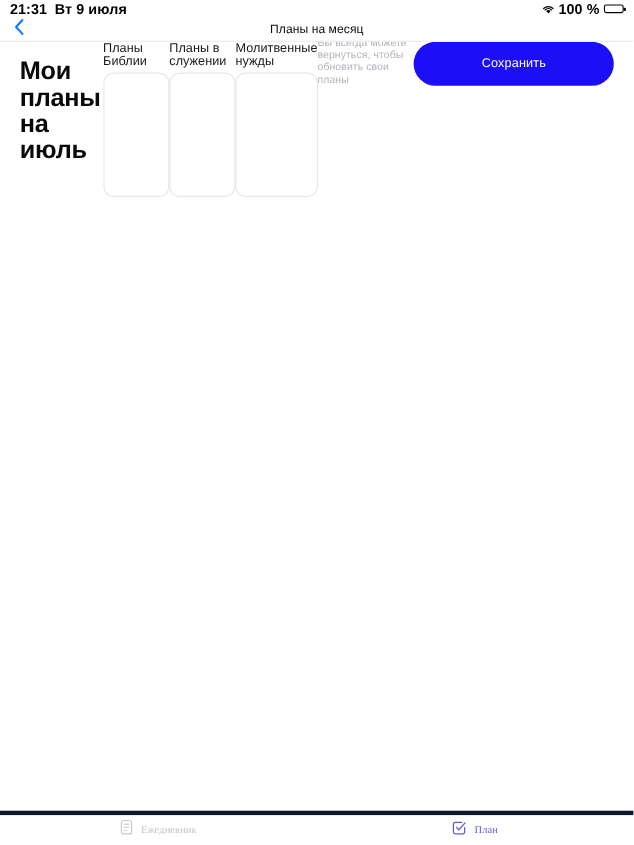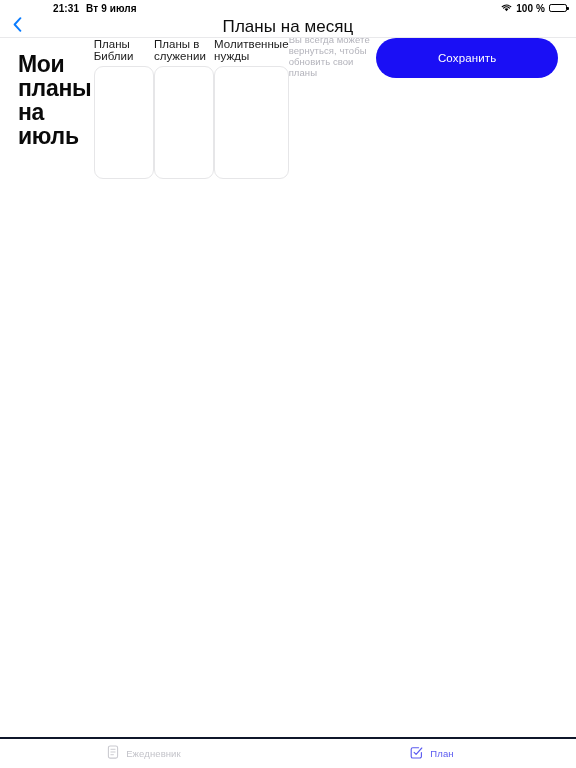--- a/index.html
+++ b/index.html
@@ -27,24 +27,23 @@
   }
 
   
   .status-bar {
     height: 16px;
     flex: 0 0 16px;
     display: flex;
     align-items: center;
     justify-content: space-between;
     padding: 0 9px 0 9px;
-    font-size: 10px;
+    font-size: 13px;
     color: #000;
     letter-spacing: 0.1px;
-    margin-left: 44px;
   }
   .status-left {
     display: flex;
     align-items: baseline;
     gap: 7px;
     font-weight: 600;
   }
   .status-right {
     display: flex;
     align-items: center;
@@ -93,21 +92,21 @@
     left: 4px;
     top: 0;
     bottom: 0;
     width: 26px;
     display: flex;
     align-items: center;
     justify-content: center;
     cursor: pointer;
   }
   .nav-title {
-    font-size: 17px;
+    font-size: 11px;
     font-weight: 500;
     color: #0d0d0d;
     letter-spacing: 0.05px;
   }
 
   
   .content {
     flex: 1 1 auto;
     overflow: hidden;
     padding: 0 18px;
@@ -171,24 +170,25 @@
     font-size: 11.5px;
     font-weight: 400;
     letter-spacing: 0.15px;
     cursor: pointer;
   }
 
   
   .tab-bar {
     flex: 0 0 31px;
     height: 31px;
-    border-top: 2px solid #0f172a;
+    border-top: 4px solid #0f172a;
     background: #ffffff;
     display: flex;
     align-items: flex-start;
+    font-family: Liberation Serif, serif;
   }
   .tab-item {
     flex: 1 1 50%;
     display: flex;
     align-items: center;
     justify-content: center;
     gap: 7px;
     cursor: pointer;
     height: 100%;
   }

